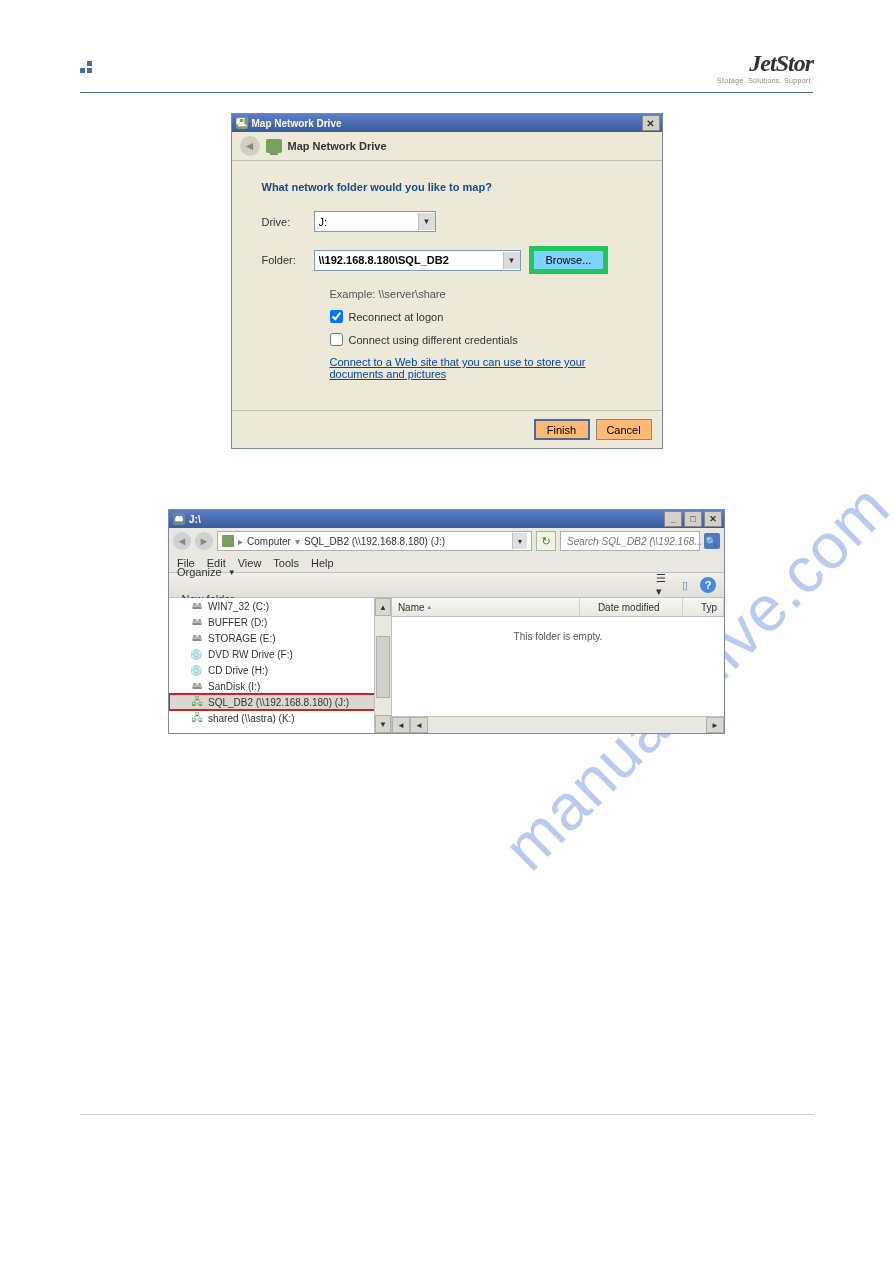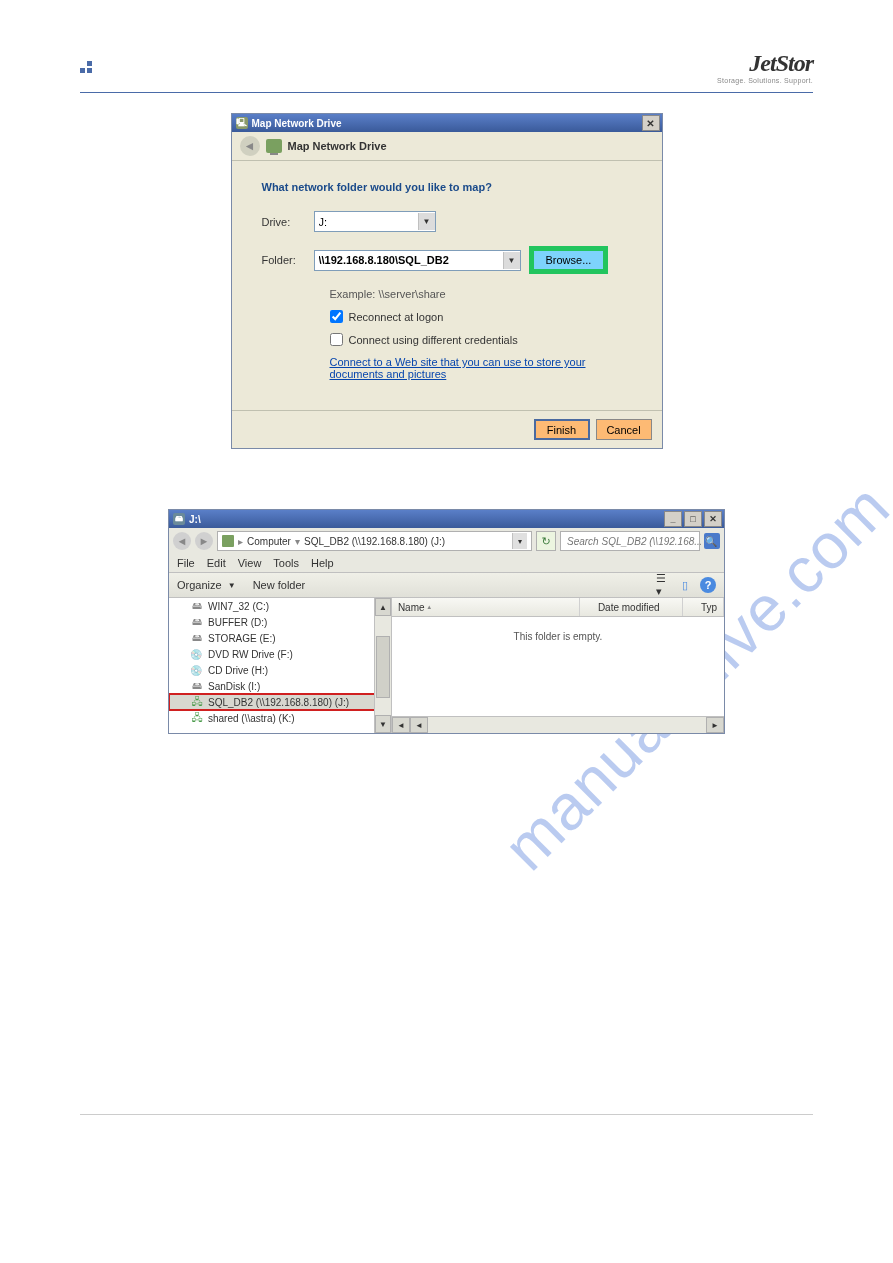--- a/index.html
+++ b/index.html
@@ -375,21 +375,21 @@
   .toolbar {
     height: 24px;
     background: linear-gradient(180deg, #f0f0e8, #e0e0d8);
     display: flex;
     align-items: center;
     justify-content: space-between;
     padding: 0 8px;
     font-size: 11px;
     border-bottom: 1px solid #c0c0c0;
   }
-  .toolbar-left { display: flex; gap: 14px; align-items: center; }
+  .toolbar-left { display: flex; gap: 14px; align-items: center; flex-direction: column; }
   .toolbar-btn { cursor: pointer; display: flex; align-items: center; gap: 3px; }
   .toolbar-right { display: flex; gap: 8px; align-items: center; }
   .tb-icon {
     width: 14px; height: 14px;
     display: flex; align-items: center; justify-content: center;
     font-size: 11px;
   }
   .help-icon {
     width: 16px; height: 16px; border-radius: 50%;
     background: #4a8ae0; color: #fff;

